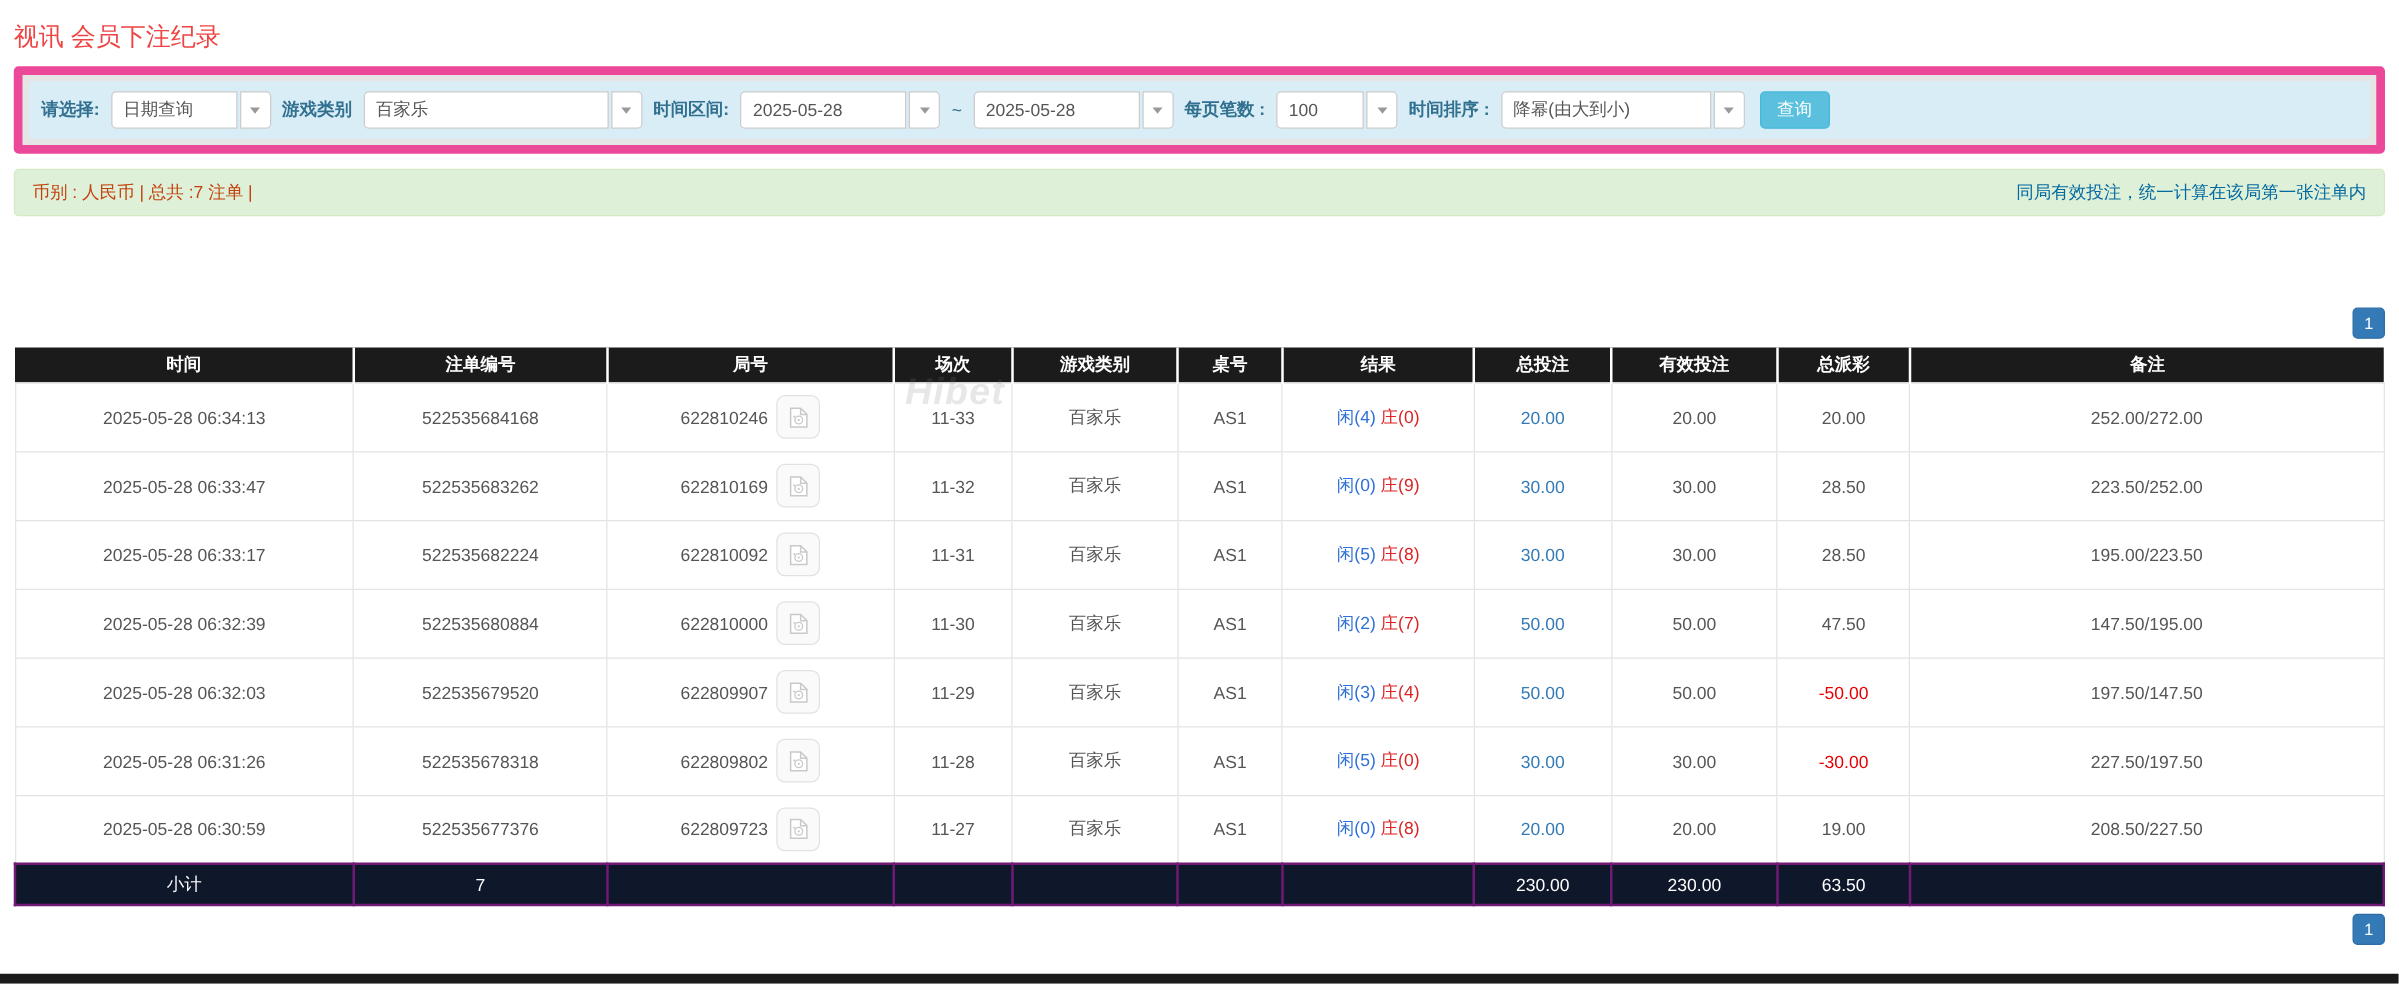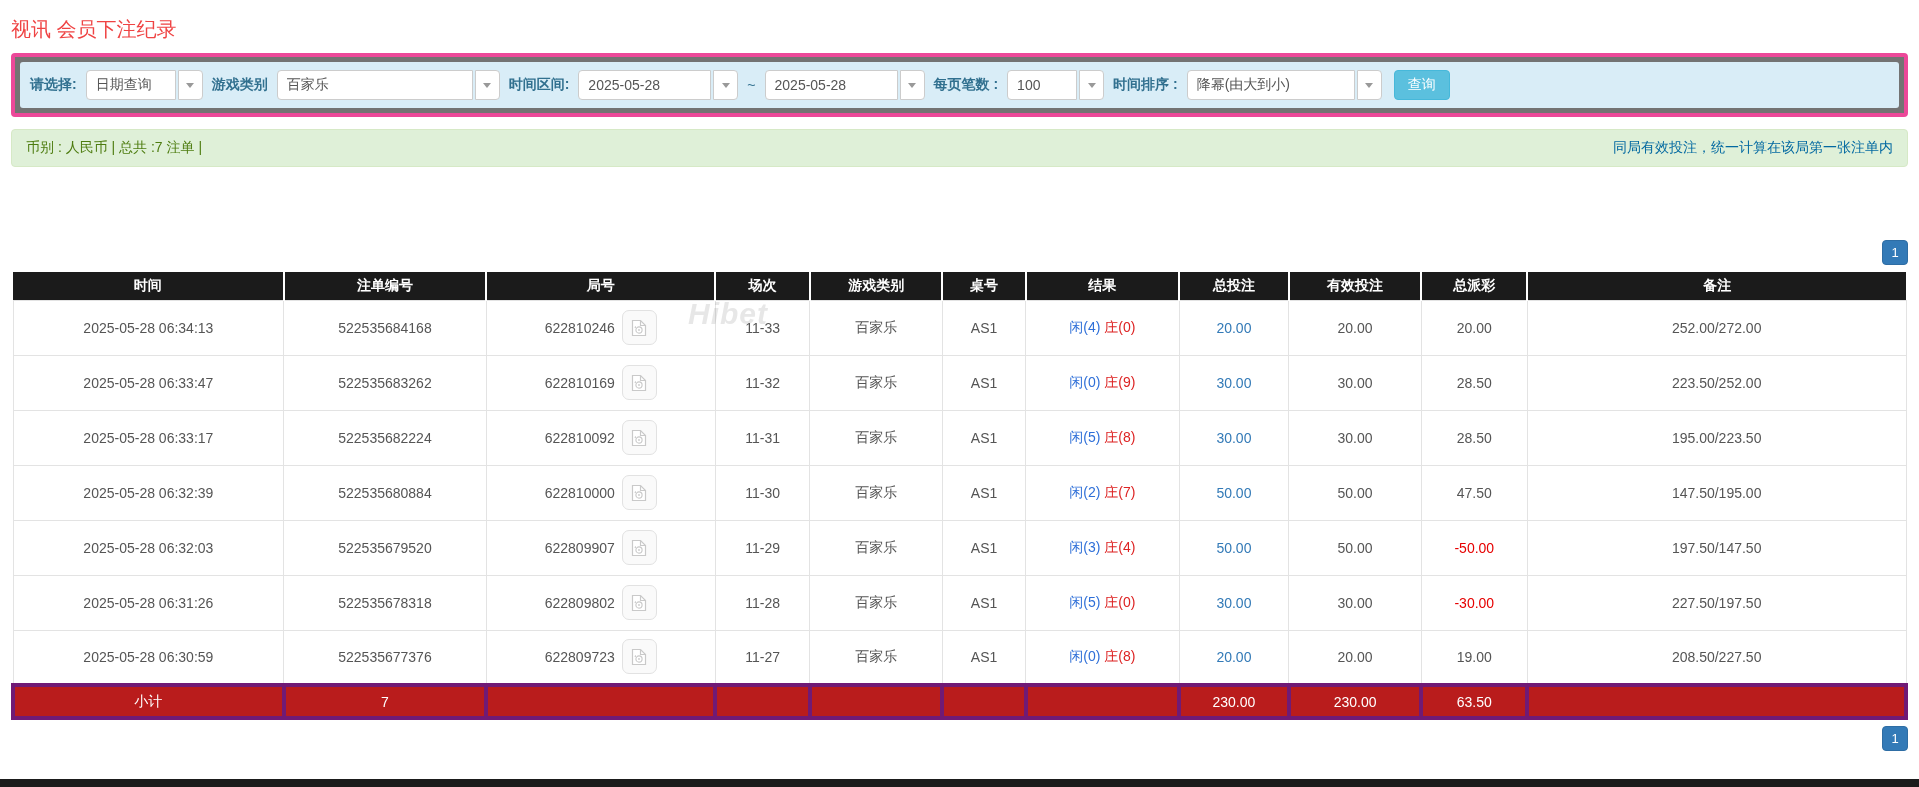--- a/index.html
+++ b/index.html
@@ -6,21 +6,21 @@
   html,body { background:#fff; }
   body {
     width:1919px; height:787px; position:relative; overflow:hidden;
     font-family:"Liberation Sans","DejaVu Sans",sans-serif; color:#333;
   }
   .wrap { width:1897px; margin:0 11px; position:relative; }
 
   .page-title { font-size:20px; font-weight:500; color:#ef4444; padding:16px 0 10px 0; }
 
   
-  .panel { border:4px solid #ec4899; border-radius:4px; padding:5px; background:#737373; }
+  .panel { border:7px solid #ec4899; border-radius:4px; padding:5px; background:#e5e5e5; }
   .filter-bar {
     background:#d9edf7; border-radius:3px; padding:8px 10px;
     display:flex; align-items:center; gap:9px; height:46px;
   }
   .flabel { font-size:14px; font-weight:bold; color:#31708f; white-space:nowrap; }
   .combo { display:inline-flex; height:30px; }
   .combo input {
     height:30px; border:1px solid #ccc; border-radius:4px 0 0 4px;
     padding:0 9px; font-size:14px; color:#555; background:#fff; outline:none;
     font-family:"Liberation Sans","DejaVu Sans",sans-serif;
@@ -36,69 +36,69 @@
     border-radius:4px; color:#fff; font-size:14px; cursor:pointer;
     font-family:"Liberation Sans","DejaVu Sans",sans-serif;
   }
 
   
   .summary {
     margin-top:12px; background:#dff0d8; border:1px solid #d6e9c6; border-radius:4px;
     height:38px; padding:0 14px; display:flex; align-items:center; justify-content:space-between;
     font-size:14px;
   }
-  .summary-left { color:#4d7c0f; }
+  .summary-left { color:#c2410c; }
   .summary-right { color:#0369a1; }
 
   
   .pager-row { display:flex; justify-content:flex-end; }
   .pager-top { margin-top:73px; }
   .pager-bottom { margin-top:6px; }
   .page-btn {
     min-width:26px; height:25px; background:#337ab7; border:1px solid #2e6da4; border-radius:4px;
     color:#fff; font-size:13px; display:flex; align-items:center; justify-content:center; cursor:pointer;
     font-family:"Liberation Sans","DejaVu Sans",sans-serif;
   }
 
   
   table.bets { width:100%; margin-top:7px; border-collapse:collapse; text-align:center; font-size:14px; color:#555; }
   table.bets thead th {
     background:#1b1b1b; color:#fff; font-weight:bold; height:28px; font-size:14px;
   }
   table.bets thead th + th { border-left:2px solid #fff; }
   table.bets tbody td { border:1px solid #e3e3e3; height:55px; background:#fff; }
-  table.bets tfoot td { background:#b91c1c; color:#fff; height:33px; border:4px solid #701a75; font-size:14px; }
+  table.bets tfoot td { background:#0f172a; color:#fff; height:33px; border:2px solid #701a75; font-size:14px; }
   .round-wrap { display:inline-flex; align-items:center; gap:7px; }
   .video-btn {
     width:35px; height:35px; background:#fafafa; border:1px solid #e2e2e2; border-radius:7px;
     display:inline-flex; align-items:center; justify-content:center; cursor:pointer;
   }
   .player { color:#2e6fd8; }
   .banker { color:#dd2222; }
   .bet-link { color:#337ab7; cursor:pointer; text-decoration:none; }
   .payout-val.neg { color:#e60000; }
 
   
   .watermark {
-    position:absolute; left:688px; top:297px; font-size:30px; font-weight:bold; font-style:italic;
+    position:absolute; left:724px; top:297px; font-size:30px; font-weight:bold; font-style:italic;
     color:rgba(120,120,120,0.18); letter-spacing:1px; pointer-events:none;
   }
   .bottom-bar { position:absolute; left:0; bottom:0; width:1919px; height:8px; background:#1b1b1b; }
 </style>
 </head>
 <body>
 
 <div class="wrap">
   <div class="page-title">视讯 会员下注纪录</div>
 
   <div class="panel">
     <div class="filter-bar">
       <span class="flabel">请选择:</span>
       <span class="combo">
-        <input style="width: 90px;" value="日期查询">
+        <input style="width: 101px;" value="日期查询">
         <span class="dd">
             <span class="caret"></span>
           </span>
       </span>
 
       <span class="flabel">游戏类别</span>
       <span class="combo">
         <input style="width: 196px;" value="百家乐">
         <span class="dd">
             <span class="caret"></span>

